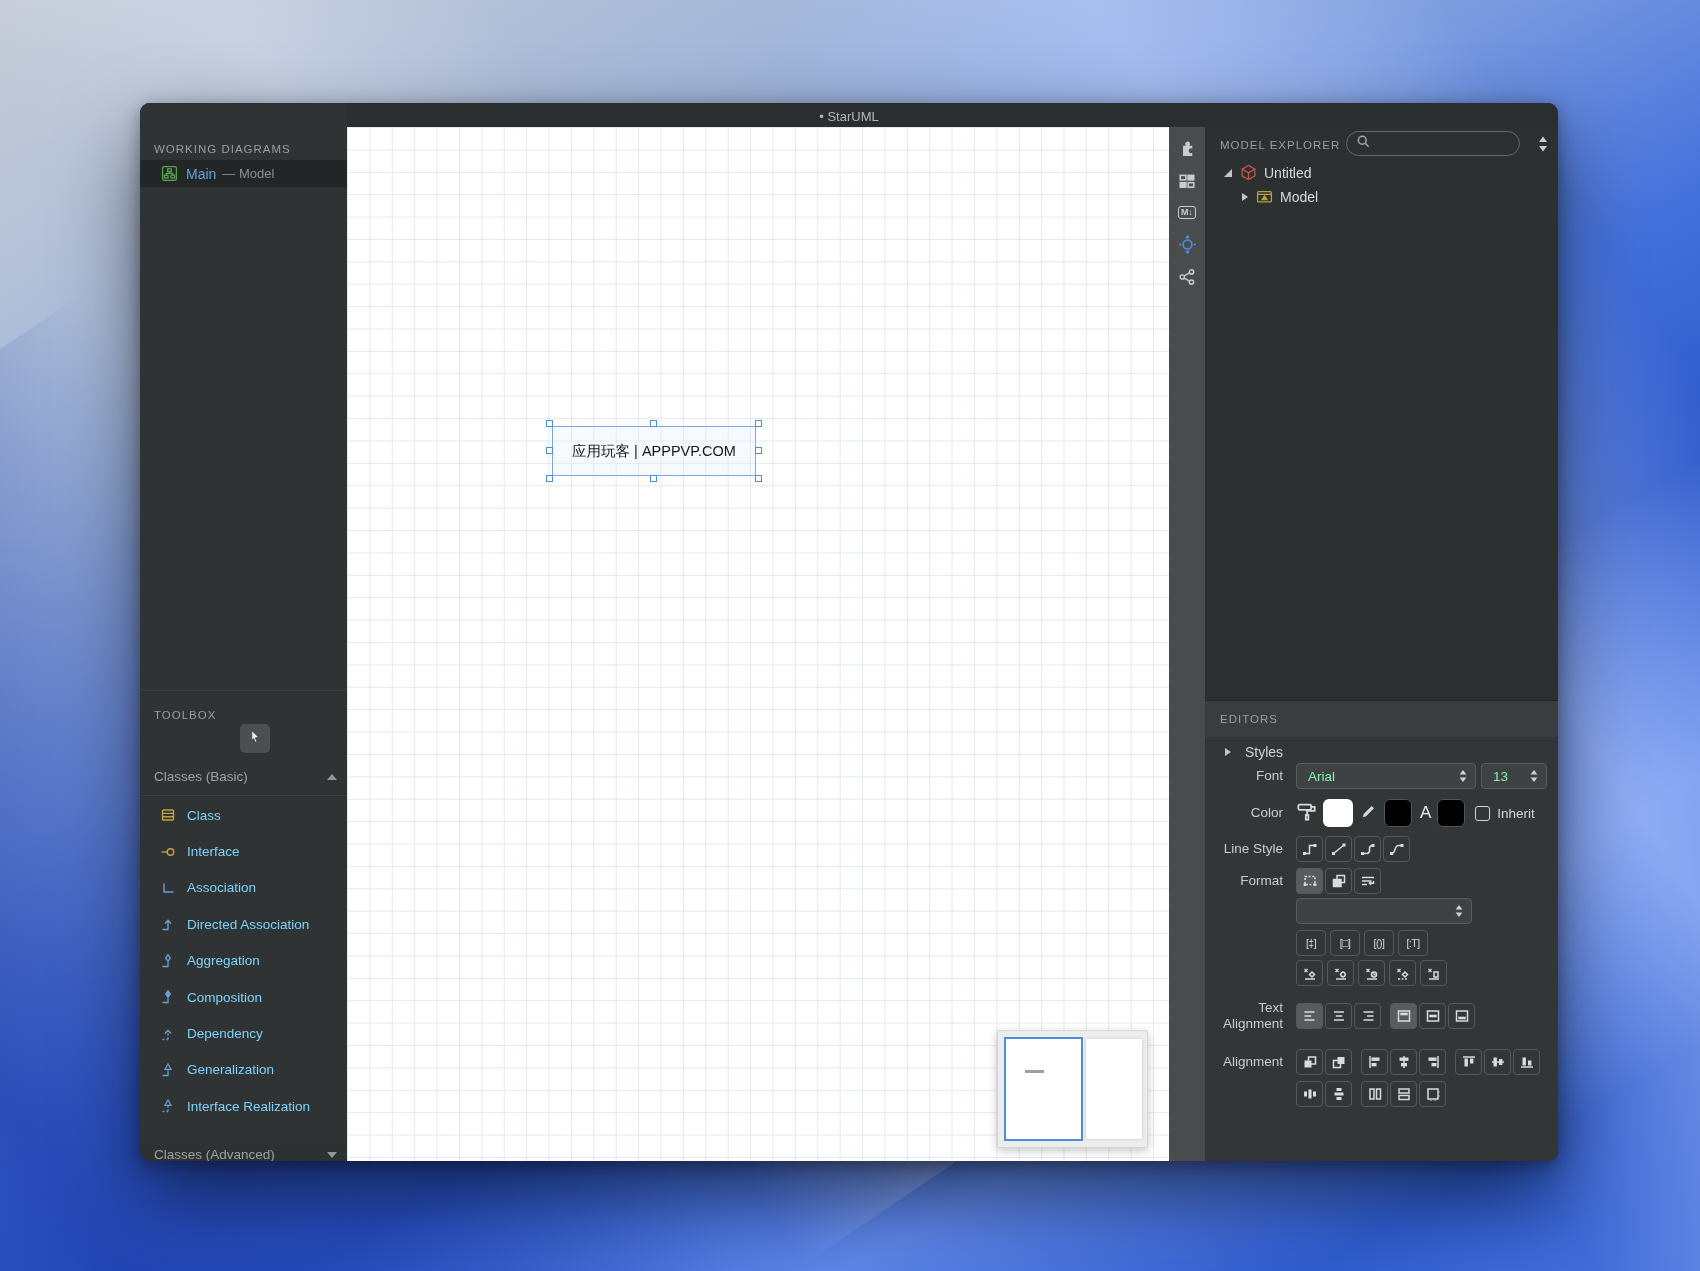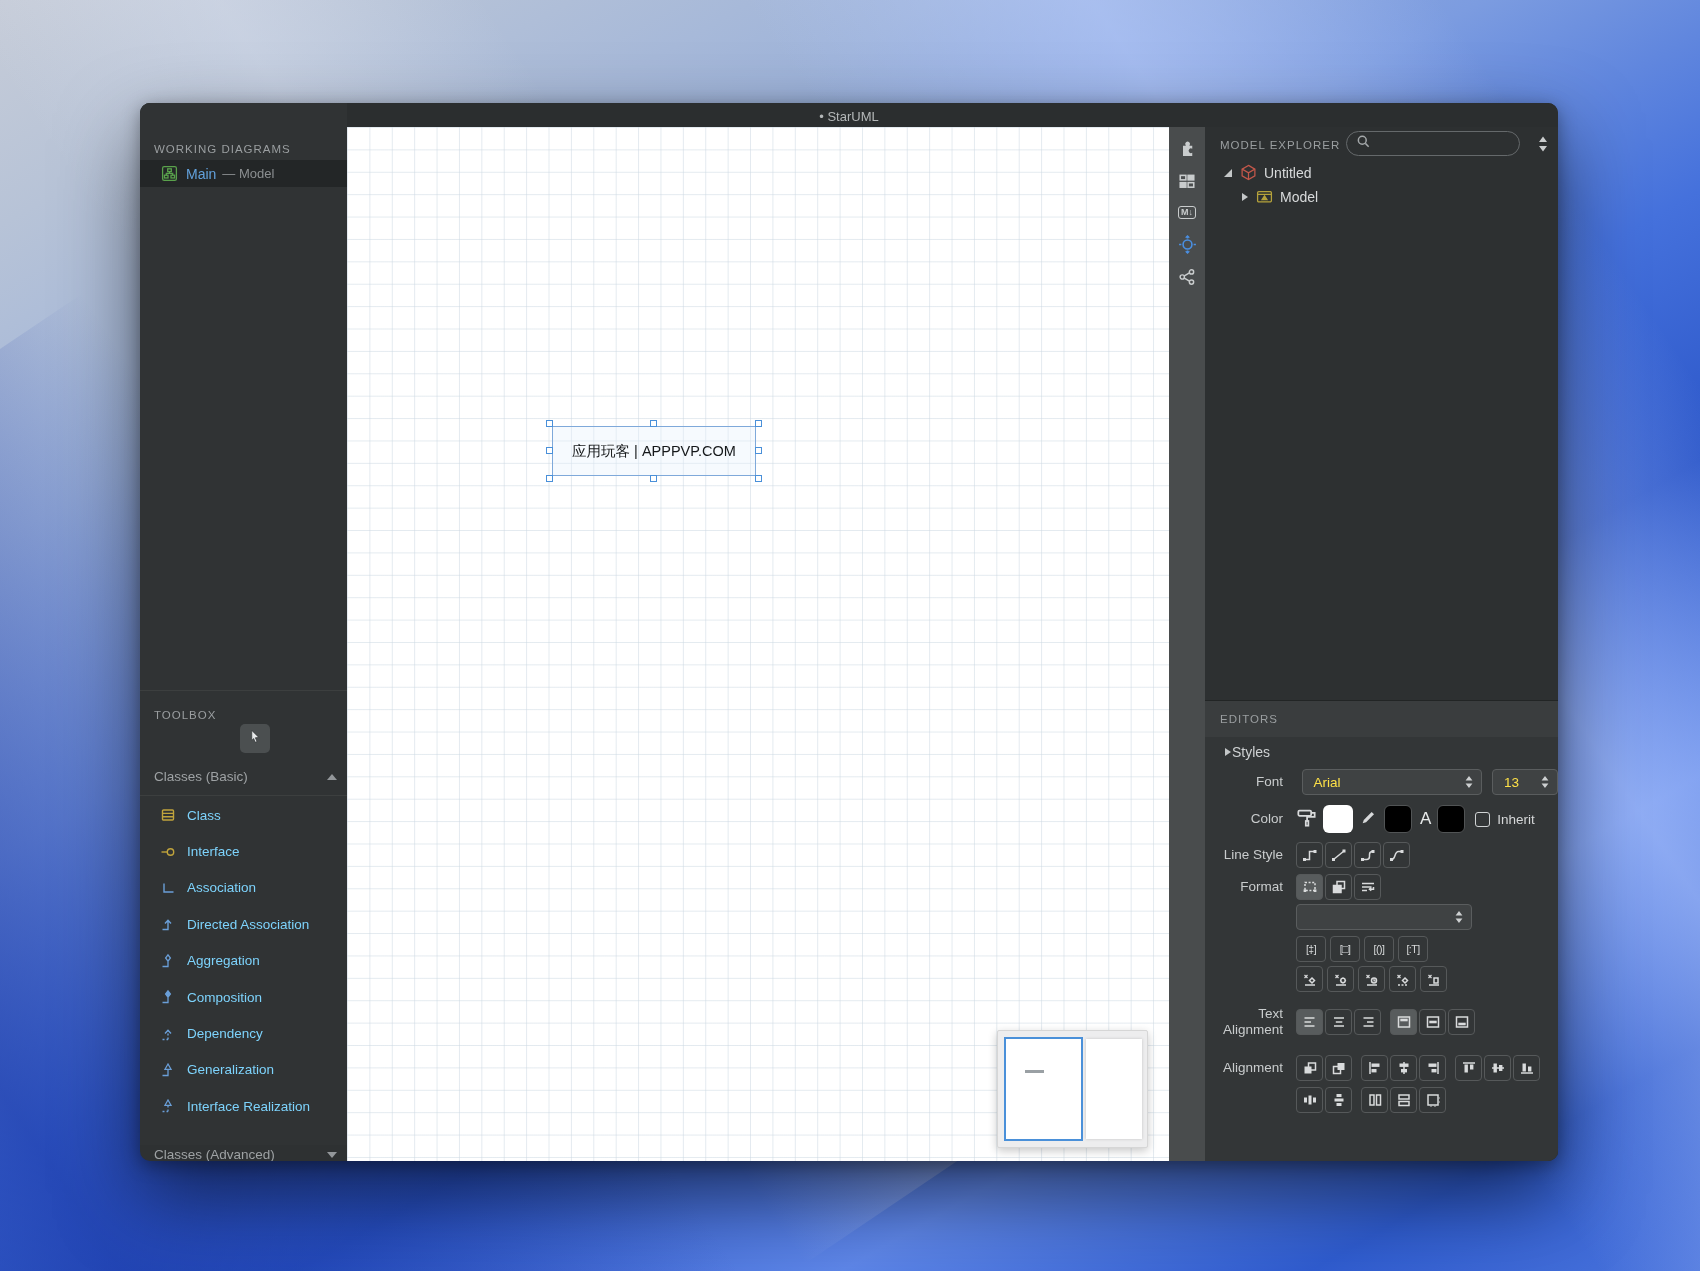--- a/index.html
+++ b/index.html
@@ -96,26 +96,26 @@
     color:#d8dadb;font-size:14px;}
   .tr1{top:34px;padding-left:19px;}
   .tr2{top:58px;padding-left:37px;}
   .tree-row .ic{width:17px;height:17px;margin:0 7px 0 8px;flex:none;}
   .tri-exp{width:0;height:0;border-left:8px solid transparent;border-bottom:8px solid #c4c7c8;}
   .tri-col{width:0;height:0;border-top:4.5px solid transparent;border-bottom:4.5px solid transparent;border-left:6px solid #c4c7c8;}
 
   .ed-band{position:absolute;left:0;right:0;top:573px;height:37px;background:#3a3d3e;
     border-top:1px solid #222525;display:flex;align-items:center;padding-left:15px;box-sizing:border-box;}
   .ed-content{position:absolute;left:0;right:0;top:610px;bottom:0;background:#333637;padding-top:4px;}
-  .styles-row{display:flex;align-items:center;gap:1px;margin:0 0 0 20px;height:22px;color:#cfd2d3;font-size:14px;}
+  .styles-row{display:flex;align-items:center;gap:14px;margin:0 0 0 20px;height:22px;color:#cfd2d3;font-size:14px;}
   .erow{display:flex;align-items:center;}
   .elabel{width:78px;text-align:right;margin-right:13px;font-size:13.5px;color:#c9cccd;flex:none;line-height:1.15;}
   .sel-box{background:#3f4243;border:1px solid #5a5d5e;border-radius:4px;height:26px;
     display:flex;align-items:center;justify-content:space-between;padding:0 7px 0 11px;
-    color:#fde047;font-size:13.5px;box-sizing:border-box;}
+    color:#86efac;font-size:13.5px;box-sizing:border-box;}
   .ebtn{width:27px;height:26px;border:1px solid #56595a;border-radius:4px;display:grid;
     place-items:center;box-sizing:border-box;background:transparent;color:#d9dbdc;}
   .ebtn.sel{background:#585c5d;}
   .ebtn svg{stroke:#d9dbdc;fill:none;stroke-width:1.5;}
   .sq{fill:#d9dbdc;stroke:none;}
   .bgroup{display:flex;gap:2px;margin-right:9px;}
   .btxt{font-size:10.5px;color:#d9dbdc;letter-spacing:-0.5px;}
   .swatch{border-radius:6px;box-sizing:border-box;flex:none;}
   .sw-white{width:30px;height:28px;background:#fff;}
   .sw-black{width:28px;height:28px;background:#000;border:1px solid #515455;}
@@ -353,21 +353,21 @@
         <span class="panel-h">EDITORS</span>
       </div>
 
       <div class="ed-content">
 
         <div class="styles-row">
           <span class="tri-col"></span>
           <span>Styles</span>
         </div>
 
-        <div class="erow" style="margin-top:6px;justify-content:space-between;">
+        <div class="erow" style="">
           <span class="elabel">Font</span>
           <div class="sel-box" style="width:180px;">
             <span>Arial</span>
             <svg class="spin" viewBox="0 0 10 14" width="10" height="14">
                 <path fill="#cdd0d1" d="M5 1 8.4 5.4H1.6zM5 13 1.6 8.6h6.8z"></path>
               </svg>
           </div>
           <div class="sel-box" style="width:66px;margin-left:5px;">
             <span>13</span>
             <svg class="spin" viewBox="0 0 10 14" width="10" height="14">

